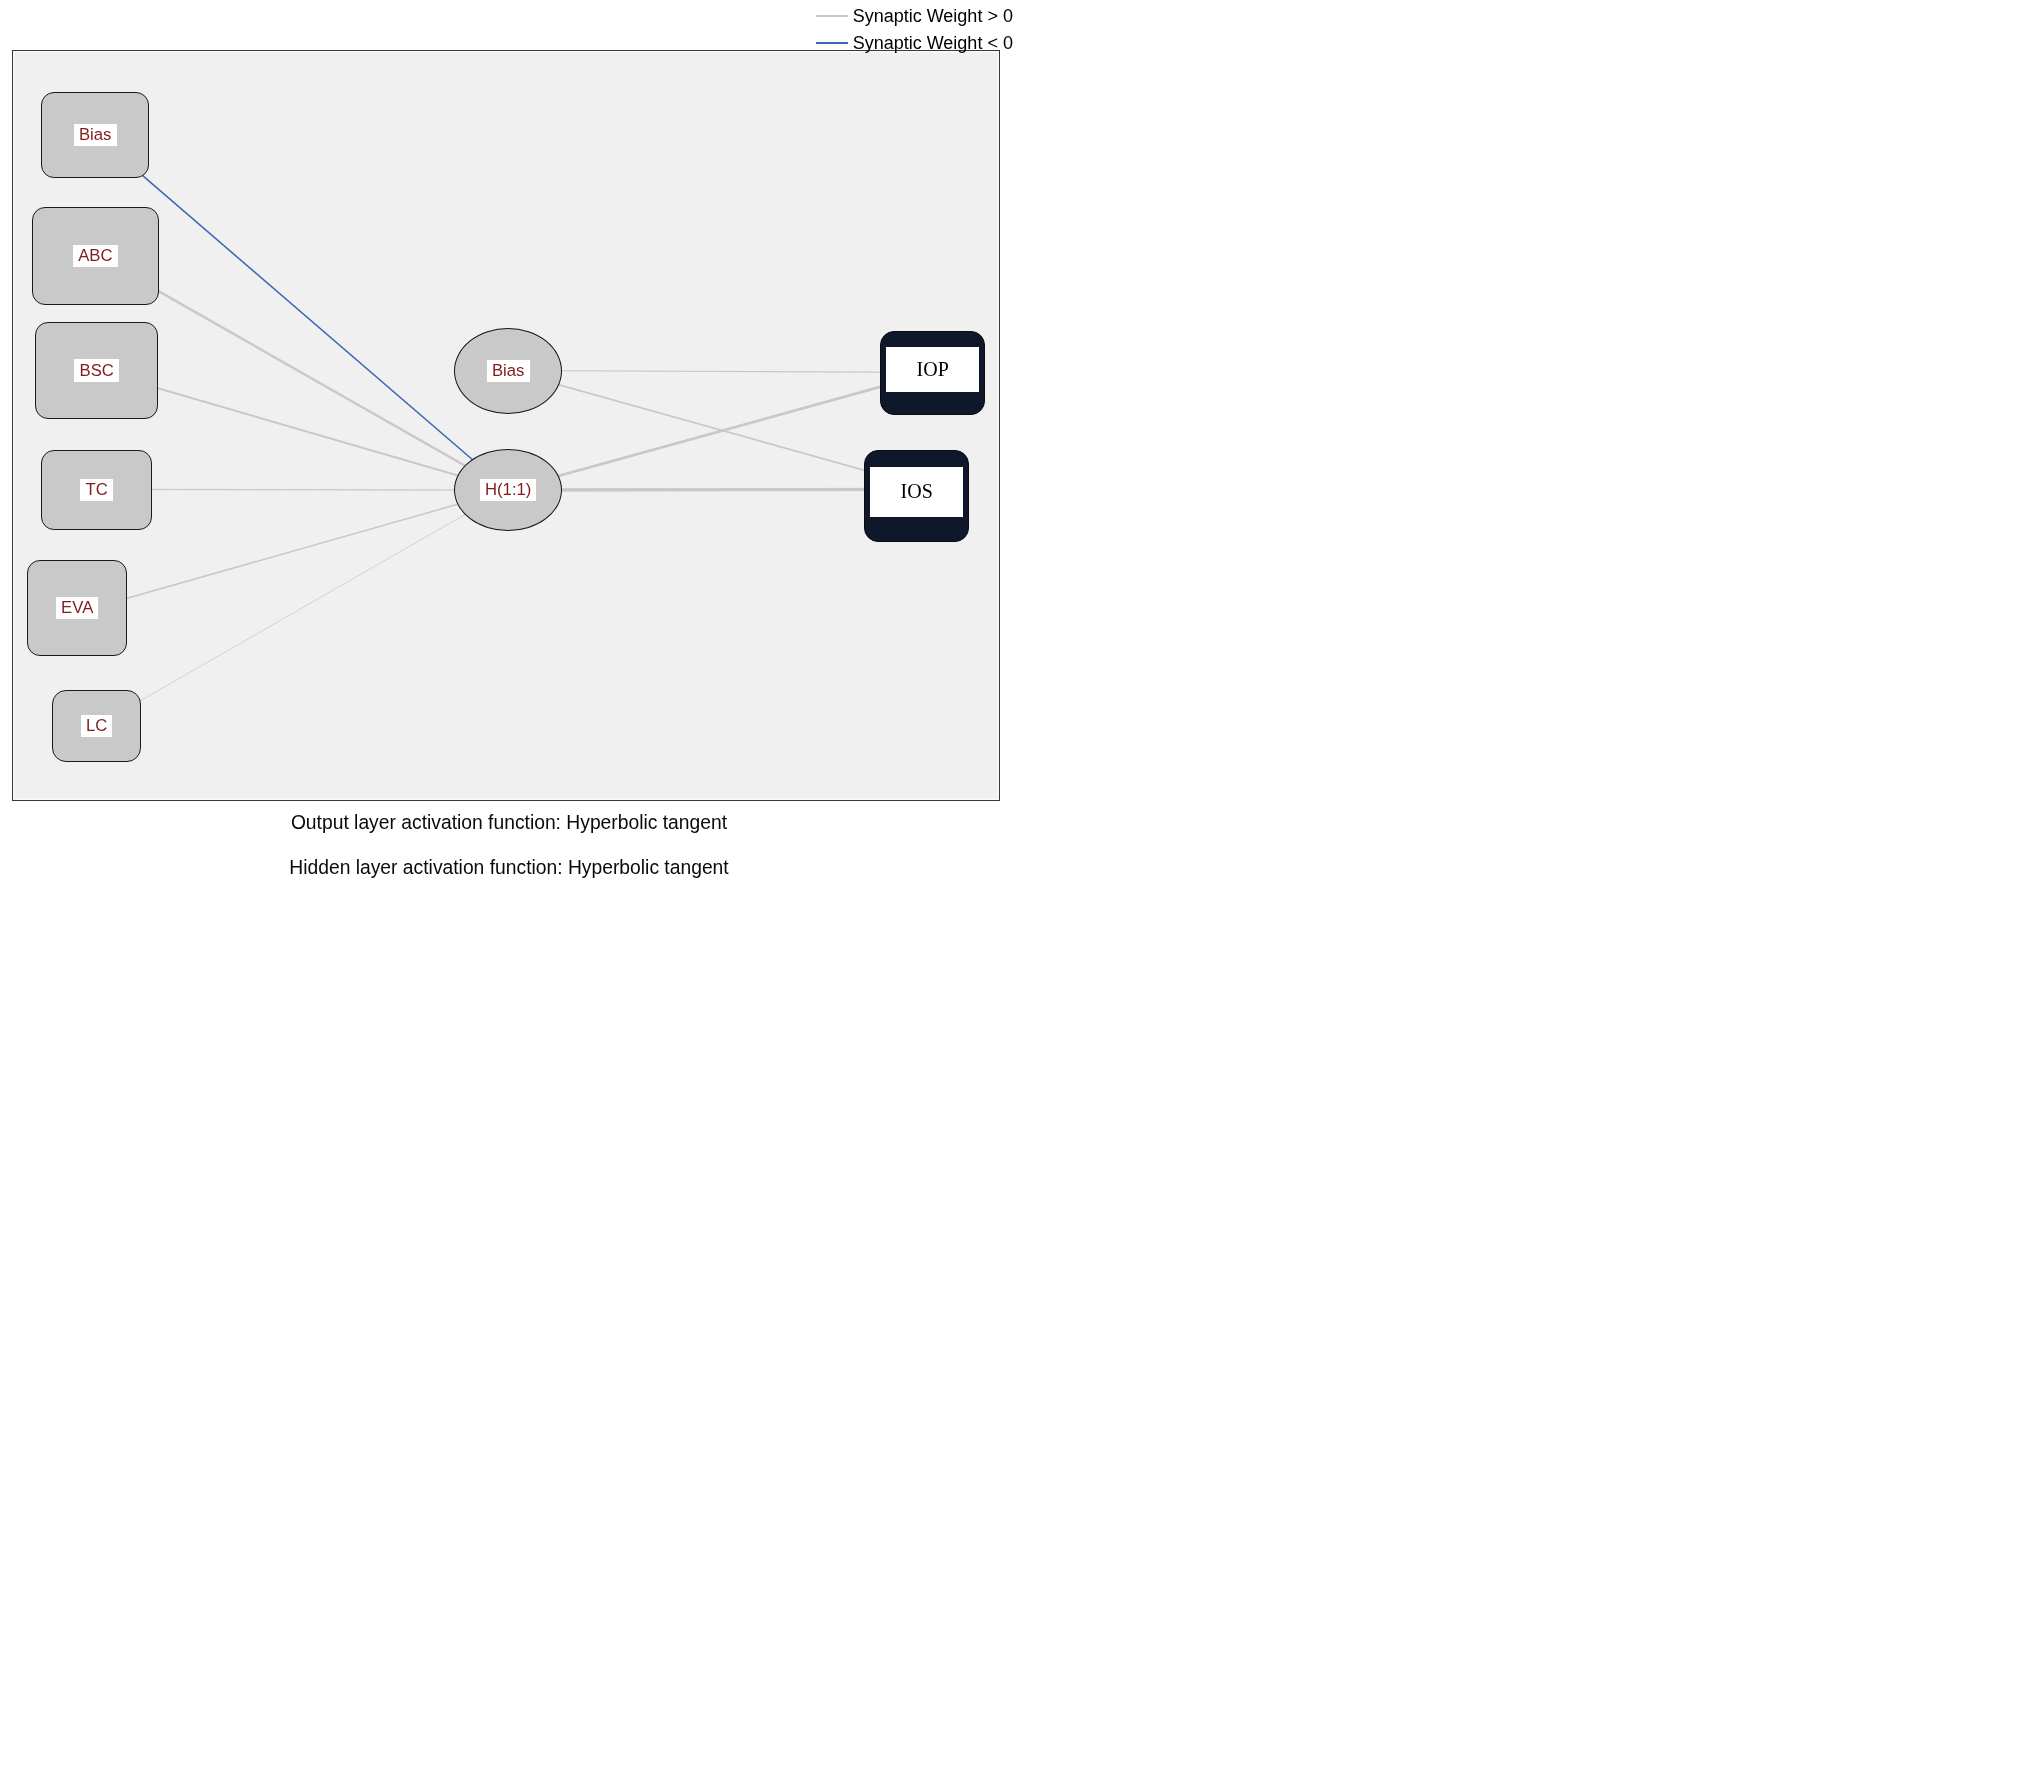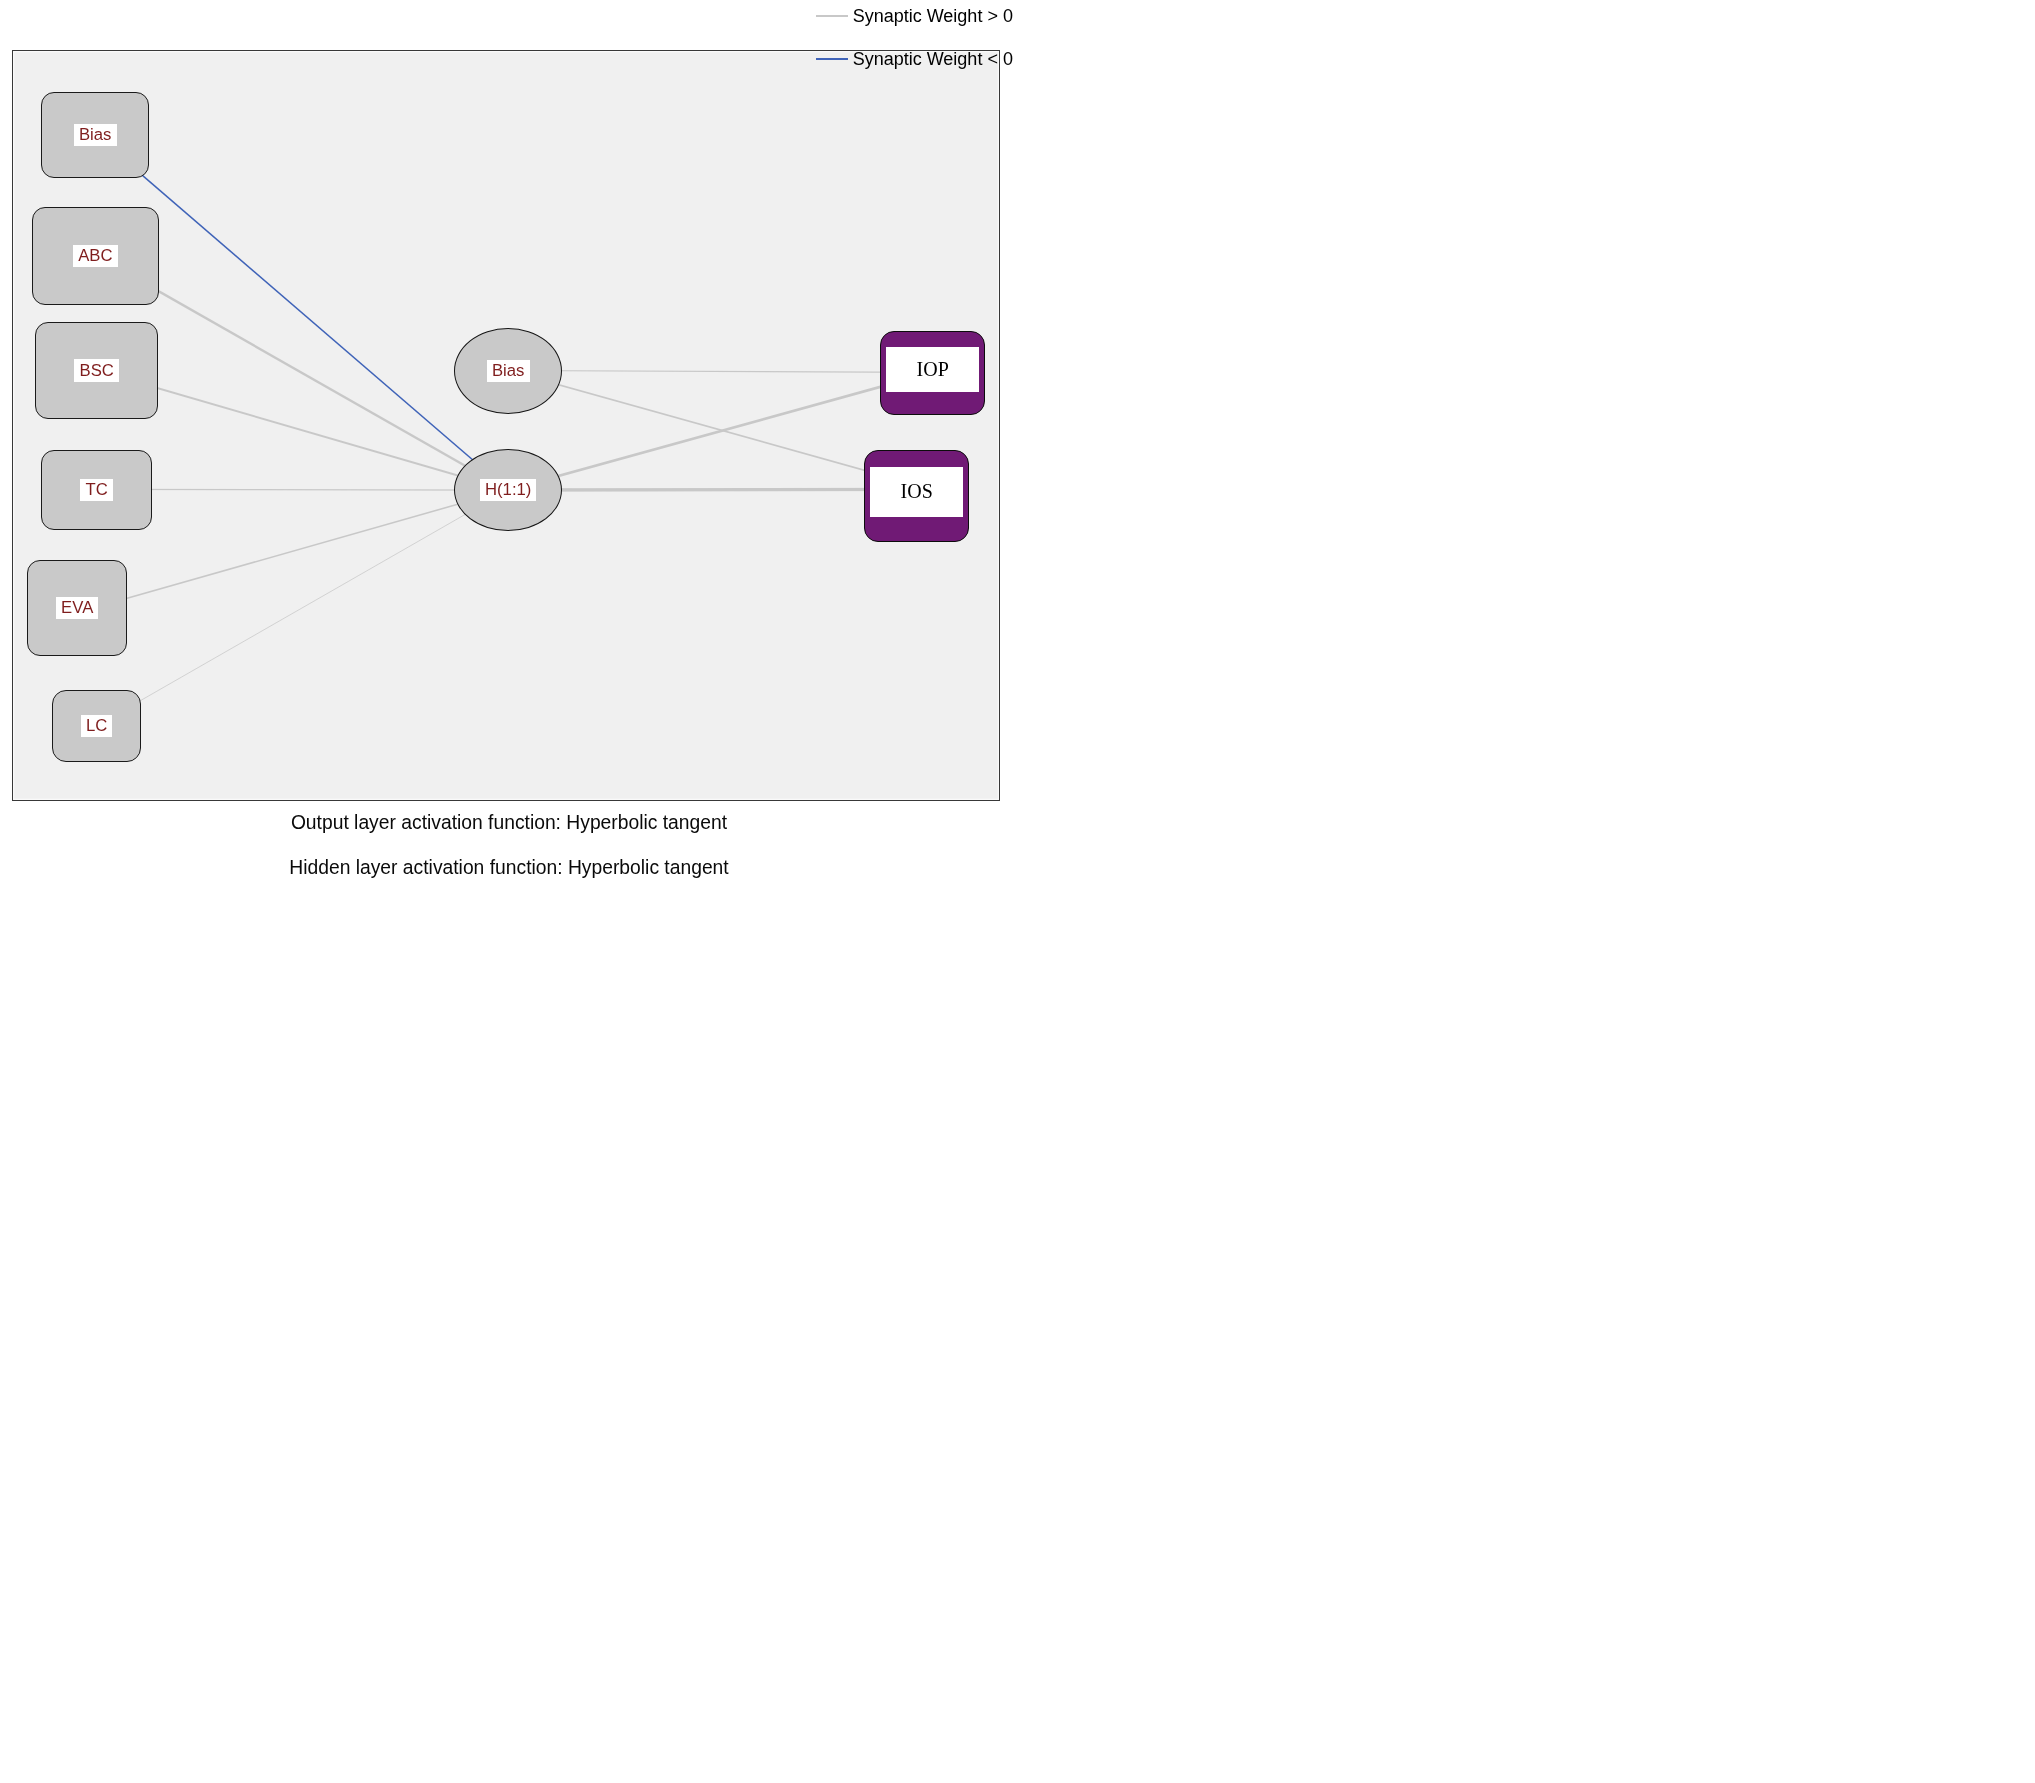--- a/index.html
+++ b/index.html
@@ -1,39 +1,39 @@
 <!DOCTYPE html>
 <html style="font-size:10.3px"><head>
 <meta charset="utf-8">
 <style>
   html,body{margin:0;padding:0;background:#ffffff;}
   body{font-family:"Liberation Sans","DejaVu Sans",sans-serif;}
   #canvas{position:relative;width:1018px;height:892px;background:#ffffff;overflow:hidden;}
 
   
-  .legend{position:absolute;top:5.1px;right:5.1px;display:flex;flex-direction:column;gap:21px;z-index:5;}
+  .legend{position:absolute;top:5.1px;right:5.1px;display:flex;flex-direction:column;gap:5px;z-index:5;}
   .legend-row{display:flex;align-items:center;justify-content:flex-end;height:22px;}
   .swatch{display:inline-block;width:32px;margin-right:5.1px;}
   .swatch.pos{height:1.3px;background:#c8c8c8;}
   .swatch.neg{height:2.6px;background:#3f63b8;}
   .legend-label{font-size:18px;color:#000;white-space:nowrap;}
 
   
   .frame{position:absolute;left:12.2px;top:50px;width:986px;height:749px;
          background:#f0f0f0;border:1.9px solid #383838;
          box-shadow:inset 0 0 0 1.3px #fafafa;}
   .frame svg{position:absolute;left:0;top:0;z-index:1;}
 
   
   .node{position:absolute;z-index:2;display:flex;align-items:center;justify-content:center;box-sizing:border-box;}
   .rect-node{background:#c9c9c9;border:1.9px solid #1a1a1a;border-radius:13px;}
   .ellipse-node{background:#c9c9c9;border:1.9px solid #161616;border-radius:50%;}
   .node-label{background:#ffffff;color:#7f1d1d;font-size:16.7px;line-height:1.15;
               padding:1.9px 5.1px;white-space:nowrap;}
-  .out-node{background:#701a75;border:1.9px solid #0c0c0c;border-radius:14px;}
+  .out-node{background:#0f172a;border:1.9px solid #0c0c0c;border-radius:14px;}
   .out-band{position:absolute;left:5%;top:18%;width:90%;height:55%;background:#ffffff;
             display:flex;align-items:center;justify-content:center;}
   .out-label{font-family:"Liberation Serif","DejaVu Serif",serif;font-size:20px;color:#000;}
 
   
   .footer{position:absolute;left:0;top:812px;width:100%;text-align:center;color:#0a0a0a;}
   .footer-line{font-size:19.3px;}
   .footer-line + .footer-line{margin-top:23px;}
 </style>
 </head>

